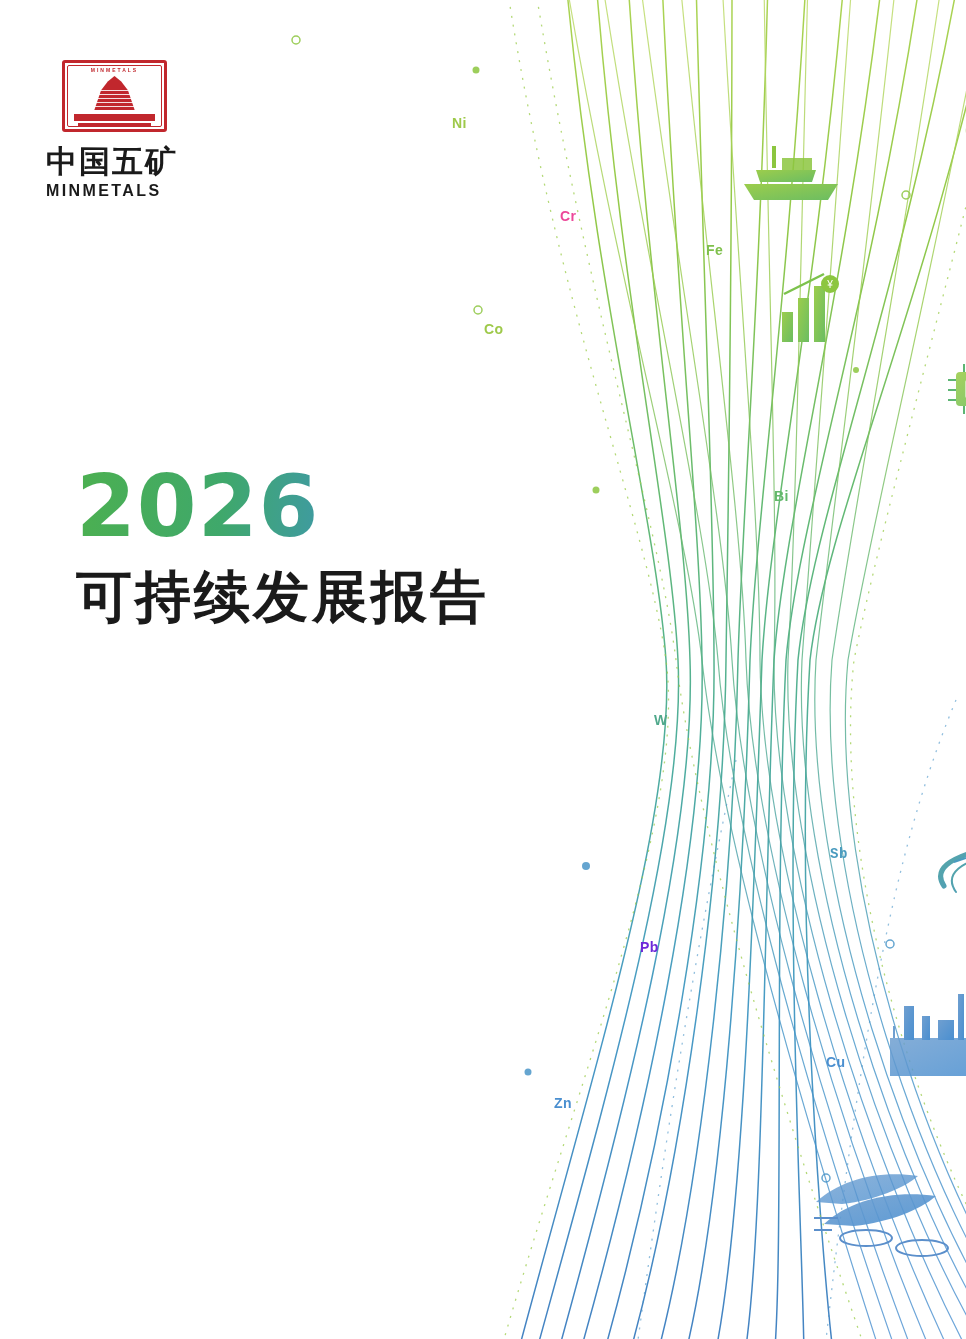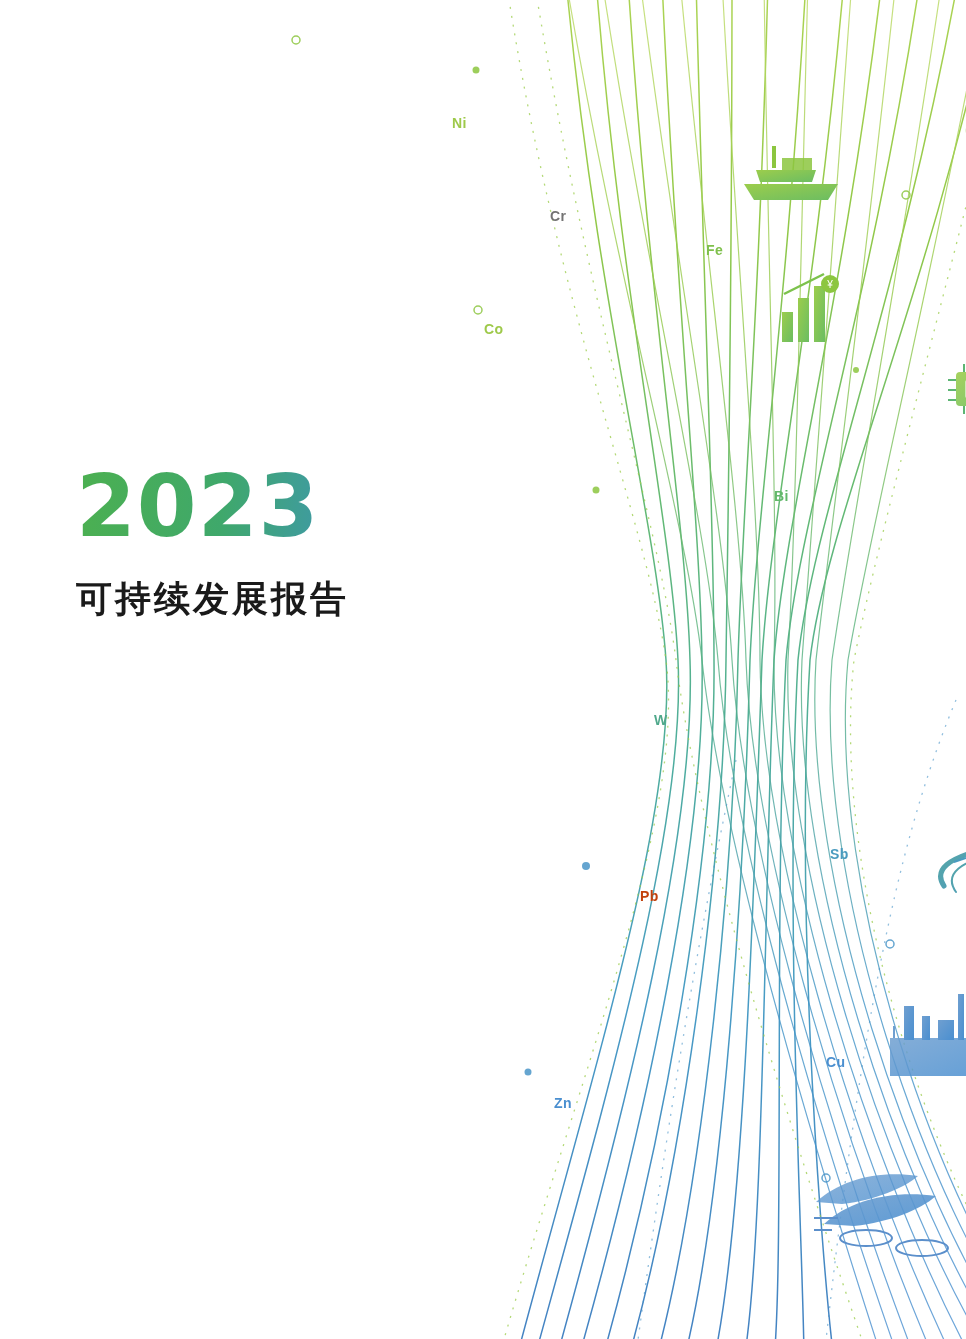--- a/index.html
+++ b/index.html
@@ -124,22 +124,22 @@
     font-weight: bold;
     line-height: .95;
     letter-spacing: 1px;
     background: linear-gradient(95deg, #4cb050 0%, #3fa86b 35%, #3f93c0 72%, #4a8fd0 100%);
     -webkit-background-clip: text;
     background-clip: text;
     color: transparent;
     font-family: "DejaVu Sans", "Liberation Sans", sans-serif;
   }
   .main-title {
-    margin-top: 27px;
-    font-size: 36px;
+    margin-top: 12px;
+    font-size: 56px;
     font-weight: bold;
     letter-spacing: 3px;
     color: #1a1a1a;
     font-family: Liberation Sans, sans-serif;
   }
 
   
   .artwork {
     position: absolute;
     right: 0;
@@ -325,30 +325,43 @@
       <g transform="translate(548,1166)">
         <path d="M2,36 C26,14 64,4 104,10 C90,22 62,34 28,38 Z" fill="url(#gicon3)" opacity="0.8"></path>
         <path d="M10,58 C36,34 78,24 122,30 C106,44 76,56 40,60 Z" fill="url(#gicon3)" opacity="0.9"></path>
         <ellipse cx="52" cy="72" rx="26" ry="8" fill="none" stroke="#5b8fcb" stroke-width="2"></ellipse>
         <ellipse cx="108" cy="82" rx="26" ry="8" fill="none" stroke="#5b8fcb" stroke-width="2"></ellipse>
         <path d="M0,52 L24,52 M0,64 L18,64" stroke="#5b8fcb" stroke-width="2"></path>
       </g>
     </svg>
 
     <span class="elabel" style="left:186px; top:115px; color:#9ec94a;">Ni</span>
-    <span class="elabel" style="left:284px; top:208px; color:#737373;">Cr</span>
+    <span class="elabel" style="left:294px; top:208px; color:#ec4899;">Cr</span>
     <span class="elabel" style="left:440px; top:242px; color:#7fc04c;">Fe</span>
     <span class="elabel" style="left:218px; top:321px; color:#9ec94a;">Co</span>
     <span class="elabel" style="left:508px; top:449px; color:#62b86a;margin-top:39px;">Bi</span>
     <span class="elabel" style="left:388px; top:712px; color:#4fa88b;">W</span>
-    <span class="elabel" style="left:564px; top:846px; color:#4a9bbf;">Sb</span>
-    <span class="elabel" style="left:374px; top:888px; color:#c2410c;">Pb</span>
+    <span class="elabel" style="left:564px; top:846px; color:#4a9bbf;font-family:Liberation Mono, monospace;">Sb</span>
+    <span class="elabel" style="left:374px; top:939px; color:#6d28d9;">Pb</span>
     <span class="elabel" style="left:560px; top:1054px; color:#4a8fd0;">Cu</span>
     <span class="elabel" style="left:288px; top:1095px; color:#4a8fd0;text-align:right;">Zn</span>
   </div>
 
+  <div class="logo-block">
+    <div class="logo-mark">
+      <div class="frame"></div>
+      <div class="inner"></div>
+      <div class="toptext">MINMETALS</div>
+      <div class="arch"></div>
+      <div class="arch-lines"></div>
+      <div class="basebar"></div>
+      <div class="basebar2"></div>
+    </div>
+    <div class="logo-cn">中国五矿</div>
+    <div class="logo-en">MINMETALS</div>
+  </div>
 
   <div class="title-block">
-    <div class="year">2023</div>
+    <div class="year">2026</div>
     <div class="main-title">可持续发展报告</div>
   </div>
 
 </div>
 
 </body></html>

